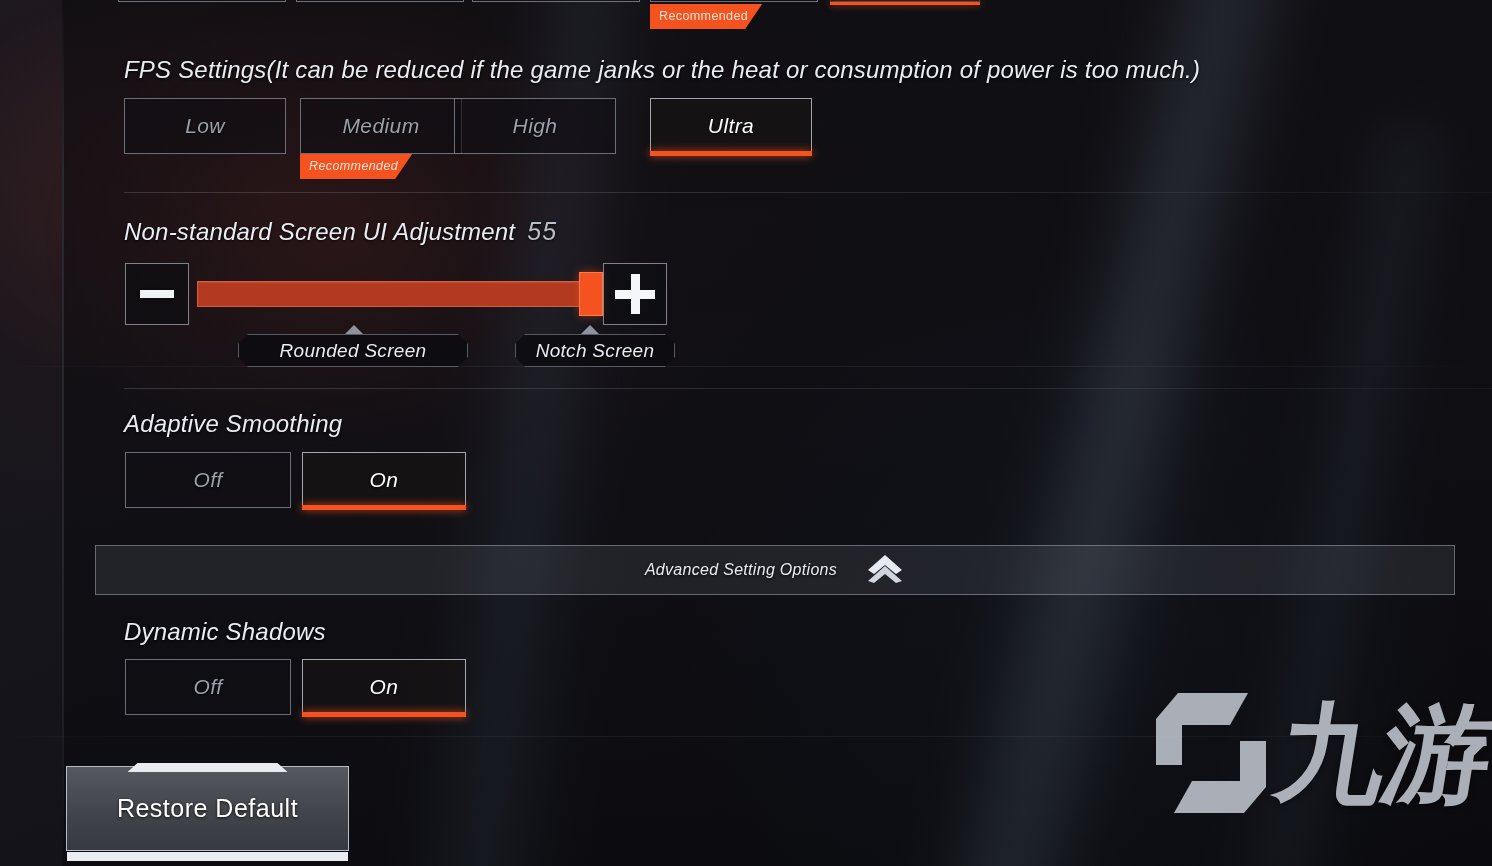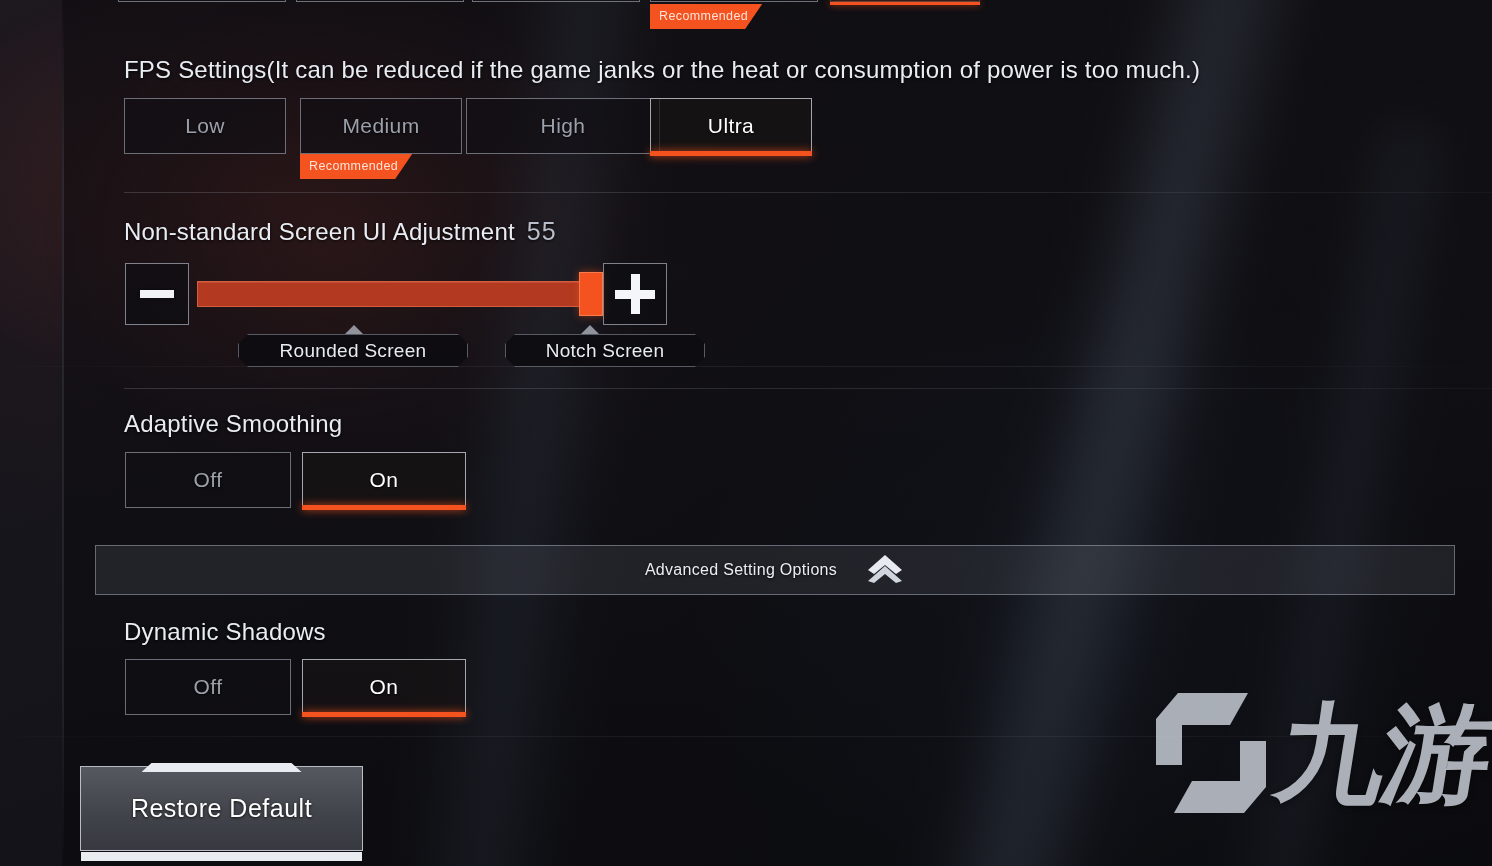--- a/index.html
+++ b/index.html
@@ -106,21 +106,21 @@
     letter-spacing: 0.4px;
     line-height: 25px;
     padding: 0 14px 16px 9px;
     clip-path: polygon(0 0, 100% 0, calc(100% - 17px) 100%, 0 100%);
     white-space: nowrap;
   }
 
   
   .content {
     position: absolute;
-    left: 62px; top: 0; width: 1430px; height: 866px;
+    left: 62px; top: 0; width: 1430px; height: 866px; font-style: italic;
   }
 
   .divider {
     position: absolute; left: 62px; right: 0; height: 1px;
     background: linear-gradient(90deg, rgba(175,182,196,0.22) 0%, rgba(175,182,196,0.16) 55%, rgba(175,182,196,0.05) 100%);
   }
 
   .section-title {
     position: absolute;
     color: #e9ecf2;
@@ -314,21 +314,21 @@
 
     <div class="opt-btn" style="left:62px; top:98px; width:162px; height:56px;">
       <span>Low</span>
     </div>
 
     <div class="opt-btn" style="left:238px; top:98px; width:162px; height:56px;">
       <span>Medium</span>
     </div>
     <div class="badge-ribbon" style="left:238px; top:154px;">Recommended</div>
 
-    <div class="opt-btn" style="left:404px; top:98px; width:194px; height:56px;">
+    <div class="opt-btn" style="left:392px; top:98px; width:162px; height:56px;">
       <span>High</span>
     </div>
 
     <div class="opt-btn active" style="left:588px; top:98px; width:162px; height:56px;">
       <span>Ultra</span>
     </div>
 
     <div class="divider" style="top:192px;"></div>
 
     <div class="section-title" style="left:62px; top:217px;">
@@ -345,21 +345,21 @@
     <div class="step-btn" style="left:541px; top:263px; width:64px; height:62px;">
       <span class="glyph-plus"></span>
     </div>
 
     <div class="pill-arrow" style="left:283px; top:325px;"></div>
     <div class="pill" style="left:176px; top:334px; width:230px;">
       <span>Rounded Screen</span>
     </div>
 
     <div class="pill-arrow" style="left:519px; top:325px;"></div>
-    <div class="pill" style="left:443px; top:334px; width:200px;">
+    <div class="pill" style="left:453px; top:334px; width:160px;">
       <span>Notch Screen</span>
     </div>
 
     <div class="divider" style="top:388px;"></div>
 
     <div class="section-title" style="left:62px; top:410px;">Adaptive Smoothing</div>
 
     <div class="opt-btn" style="left:63px; top:452px; width:166px; height:56px;">
       <span>Off</span>
     </div>
@@ -381,21 +381,21 @@
 
     <div class="opt-btn" style="left:63px; top:659px; width:166px; height:56px;">
       <span>Off</span>
     </div>
     <div class="opt-btn active" style="left:240px; top:659px; width:164px; height:56px;">
       <span>On</span>
     </div>
 
   </div>
 
-  <div class="restore" style="left:80px; top:766px; width:283px; height:85px;">
+  <div class="restore" style="left:66px; top:766px; width:283px; height:85px;">
     <span class="restore-notch"></span>
     <span>Restore Default</span>
     <span class="restore-base"></span>
   </div>
 
   <div class="watermark" style="left:1152px; top:682px;">
     <span>
       <svg width="118" height="132" viewBox="0 0 118 132" aria-hidden="true">
         <path d="M96 6 L26 6 L4 32 L4 78 L30 78 L30 38 L78 38 L96 6 Z" fill="#ccd2db"></path>
         <path d="M22 126 L92 126 L114 100 L114 54 L88 54 L88 94 L40 94 L22 126 Z" fill="#ccd2db"></path>

